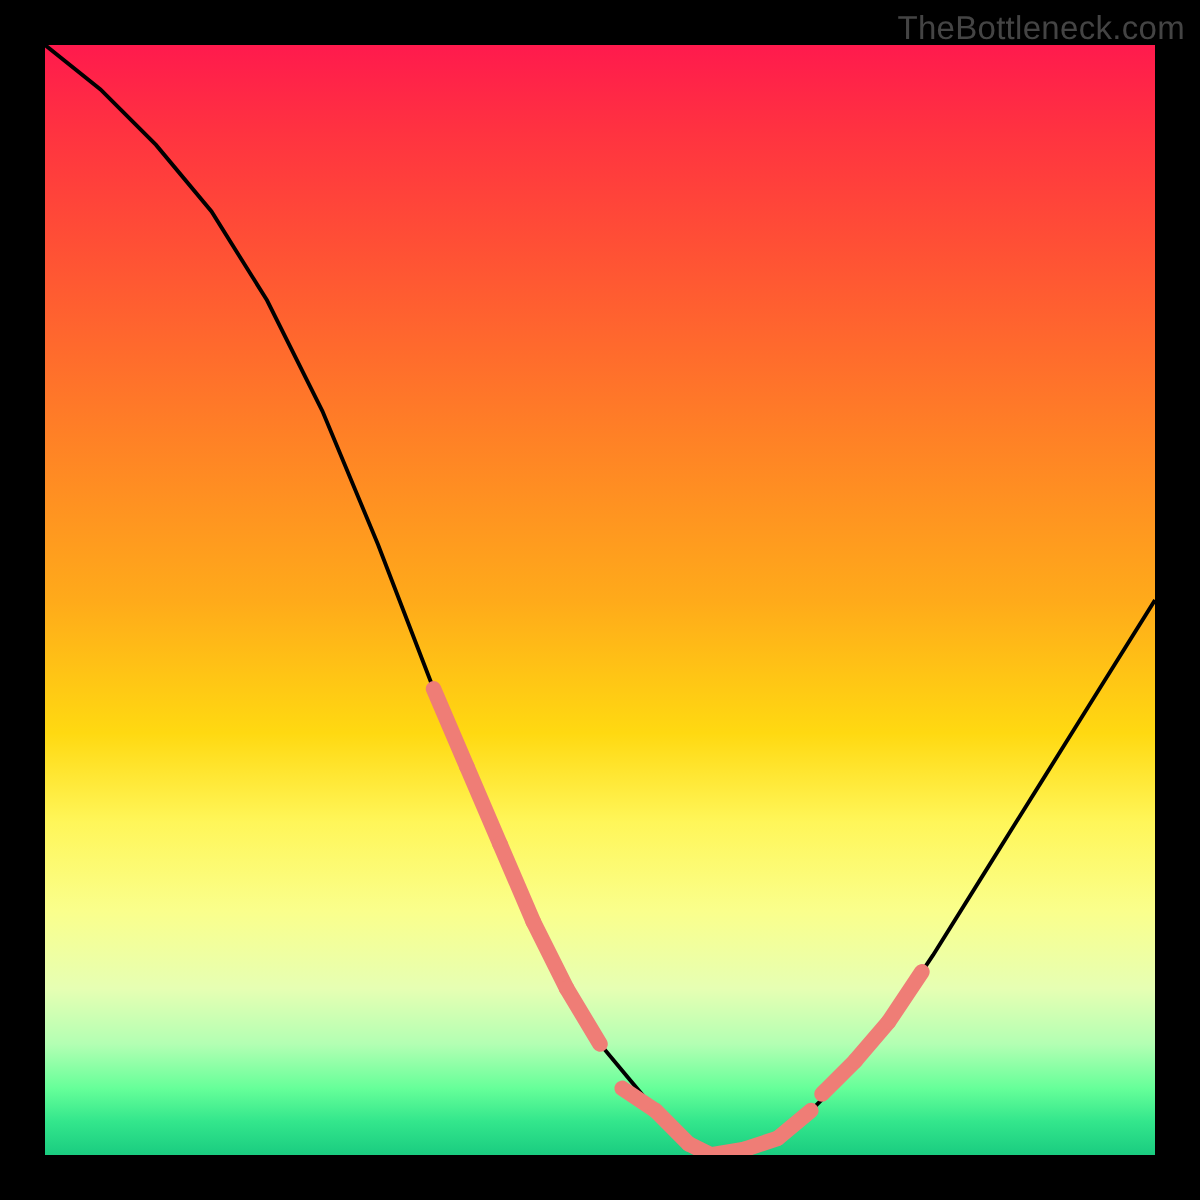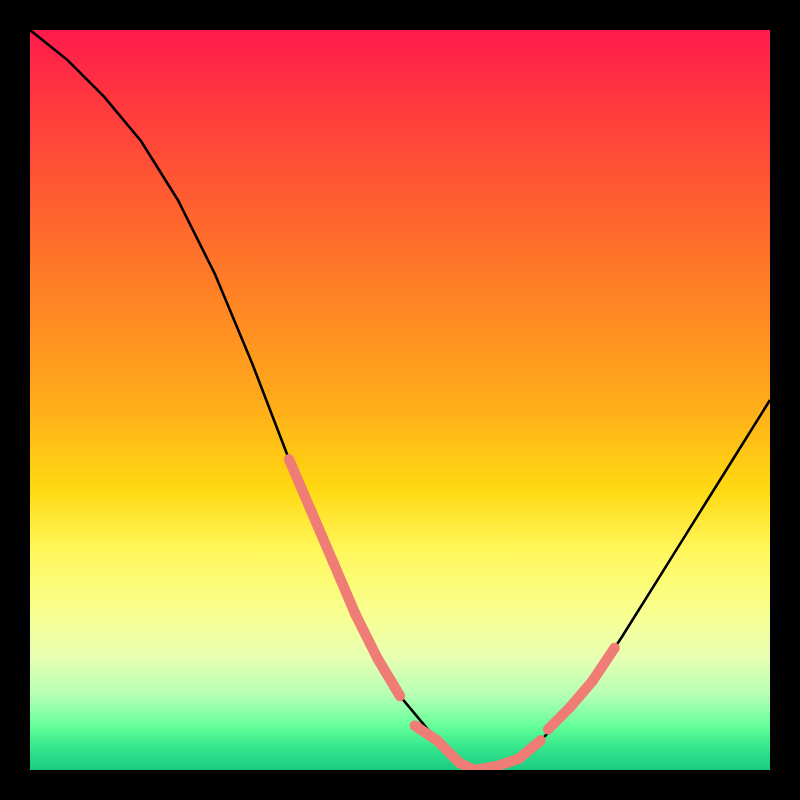--- a/index.html
+++ b/index.html
@@ -87,13 +87,14 @@
         <line x1="58.00" y1="99.00" x2="60.00" y2="100.00" stroke="#ef7d76" stroke-width="1.4" stroke-linecap="round"></line>
         <line x1="60.00" y1="100.00" x2="63.00" y2="99.50" stroke="#ef7d76" stroke-width="1.4" stroke-linecap="round"></line>
         <line x1="63.00" y1="99.50" x2="66.00" y2="98.50" stroke="#ef7d76" stroke-width="1.4" stroke-linecap="round"></line>
         <line x1="66.00" y1="98.50" x2="69.00" y2="96.00" stroke="#ef7d76" stroke-width="1.4" stroke-linecap="round"></line>
         <line x1="70.00" y1="94.50" x2="73.00" y2="91.50" stroke="#ef7d76" stroke-width="1.4" stroke-linecap="round"></line>
         <line x1="73.00" y1="91.50" x2="76.00" y2="88.00" stroke="#ef7d76" stroke-width="1.4" stroke-linecap="round"></line>
         <line x1="76.00" y1="88.00" x2="79.00" y2="83.50" stroke="#ef7d76" stroke-width="1.4" stroke-linecap="round"></line>
       </g>
   </svg>
 
+  <div class="watermark">TheBottleneck.com</div>
 </div>
 
 </body></html>

